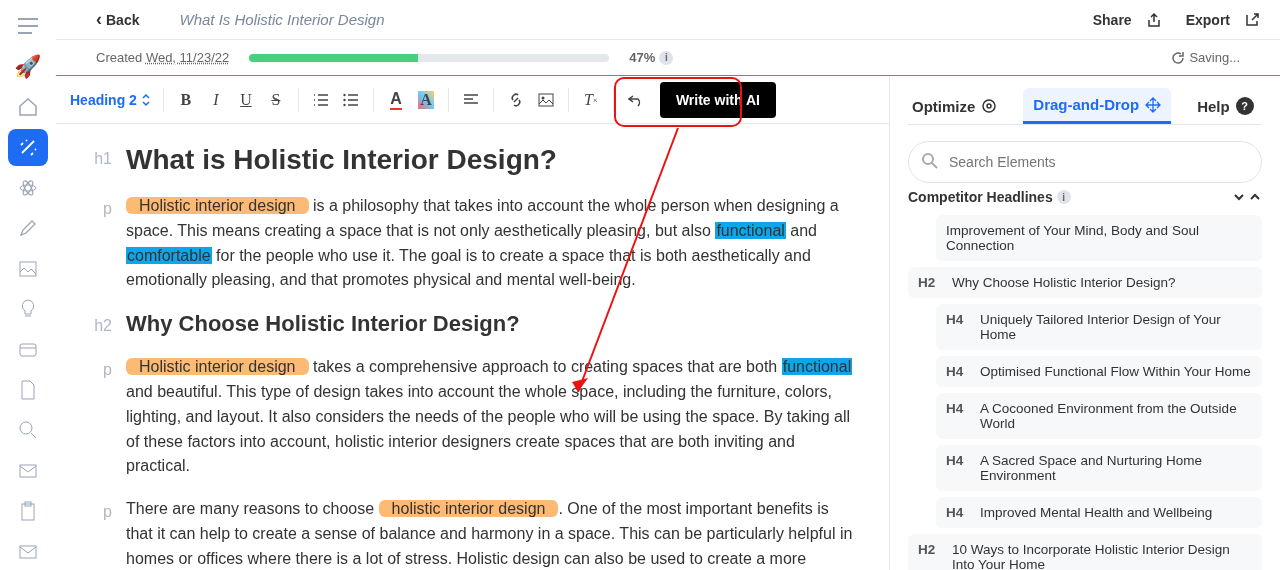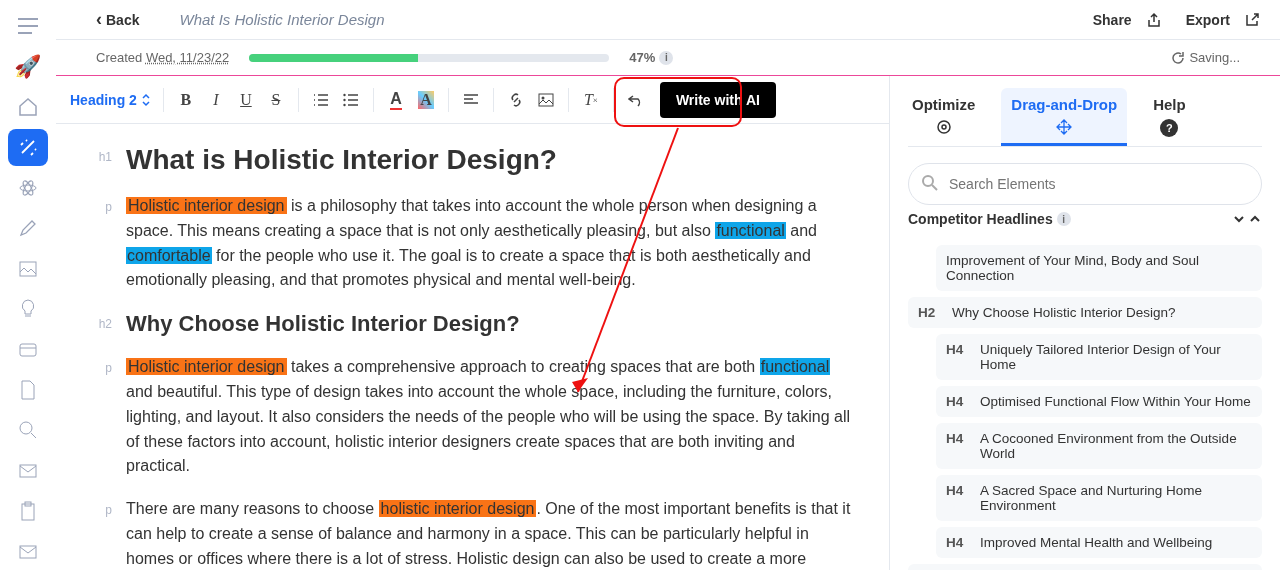--- a/index.html
+++ b/index.html
@@ -31,35 +31,35 @@
 .heading-sel { display: flex; align-items: center; gap: 4px; color: #1e6cf3; font-weight: 600; font-size: 14px; padding: 6px 4px; cursor: pointer; }
 .tb-btn { width: 28px; height: 28px; display: flex; align-items: center; justify-content: center; color: #444; cursor: pointer; font-family: serif; }
 .tb-btn.b { font-weight: 700; }
 .tb-btn.i { font-style: italic; }
 .tb-btn.u { text-decoration: underline; }
 .tb-btn.s { text-decoration: line-through; }
 .write-ai { background: #000; color: #fff; font-weight: 700; font-size: 14px; padding: 10px 16px; border-radius: 4px; border: none; cursor: pointer; margin-left: 8px; }
 .highlight-box { position: absolute; border: 2.5px solid #e11; border-radius: 10px; pointer-events: none; }
 .editor { flex: 1; overflow: auto; padding: 20px 30px 20px 30px; }
 .block { display: flex; gap: 14px; margin-bottom: 18px; }
-.tag { width: 26px; text-align: right; color: #b0b7c7; font-size: 12px; padding-top: 6px; flex-shrink: 0; }
+.tag { width: 26px; text-align: right; color: #b0b7c7; font-size: 16px; padding-top: 6px; flex-shrink: 0; }
 .block h1 { font-size: 28px; font-weight: 700; }
 .block h2 { font-size: 22px; font-weight: 700; }
 .block p { font-size: 16px; line-height: 1.55; }
-.hl { background: #f97316; padding: 0 2px; }
+.hl { background: #fdba74; padding: 0 13px; border-radius: 6px; }
 .hl2 { background: #0ea5e9; padding: 0 1px; }
 .right-panel { width: 390px; display: flex; flex-direction: column; padding: 12px 18px 0; overflow: auto; }
 .tabs { display: flex; gap: 22px; border-bottom: 1px solid #e4e8ee; font-size: 15px; font-weight: 600; }
-.tab { padding: 8px 4px; display: flex; align-items: center; gap: 6px; cursor: pointer; color: #333; flex-direction: column; }
+.tab { padding: 8px 4px; display: flex; align-items: center; gap: 6px; cursor: pointer; color: #333; }
 .tab.active { color: #1e6cf3; border-bottom: 3px solid #1e6cf3; background: #eef4ff; border-radius: 6px 6px 0 0; padding: 8px 10px; }
 .help-q { width: 18px; height: 18px; border-radius: 50%; background: #333; color: #fff; font-size: 11px; display: inline-flex; align-items: center; justify-content: center; }
 .search { margin: 16px 0 6px; position: relative; }
 .search input { width: 100%; padding: 12px 14px 12px 40px; border: 1px solid #dfe3ea; border-radius: 22px; font-size: 14px; }
 .search .mag { position: absolute; left: 14px; top: 12px; color: #aaa; }
-.sec-head { display: flex; align-items: center; font-size: 14px; font-weight: 600; margin-bottom: 18px; }
+.sec-head { display: flex; align-items: center; font-size: 14px; font-weight: 600; margin-bottom: 10px; }
 .sec-head .caret { margin-left: auto; display: flex; gap: 2px; }
 .headlines { font-size: 13.5px; }
 .hl-row { display: flex; gap: 10px; background: #f6f8fa; border-radius: 6px; padding: 8px 10px; margin-bottom: 6px; align-items: flex-start; }
 .hl-row.indent { margin-left: 28px; }
 .hl-tag { font-weight: 700; color: #555; width: 24px; flex-shrink: 0; }
 .arrow-svg { position: absolute; pointer-events: none; }
 </style>
 </head>
 <body>
 

